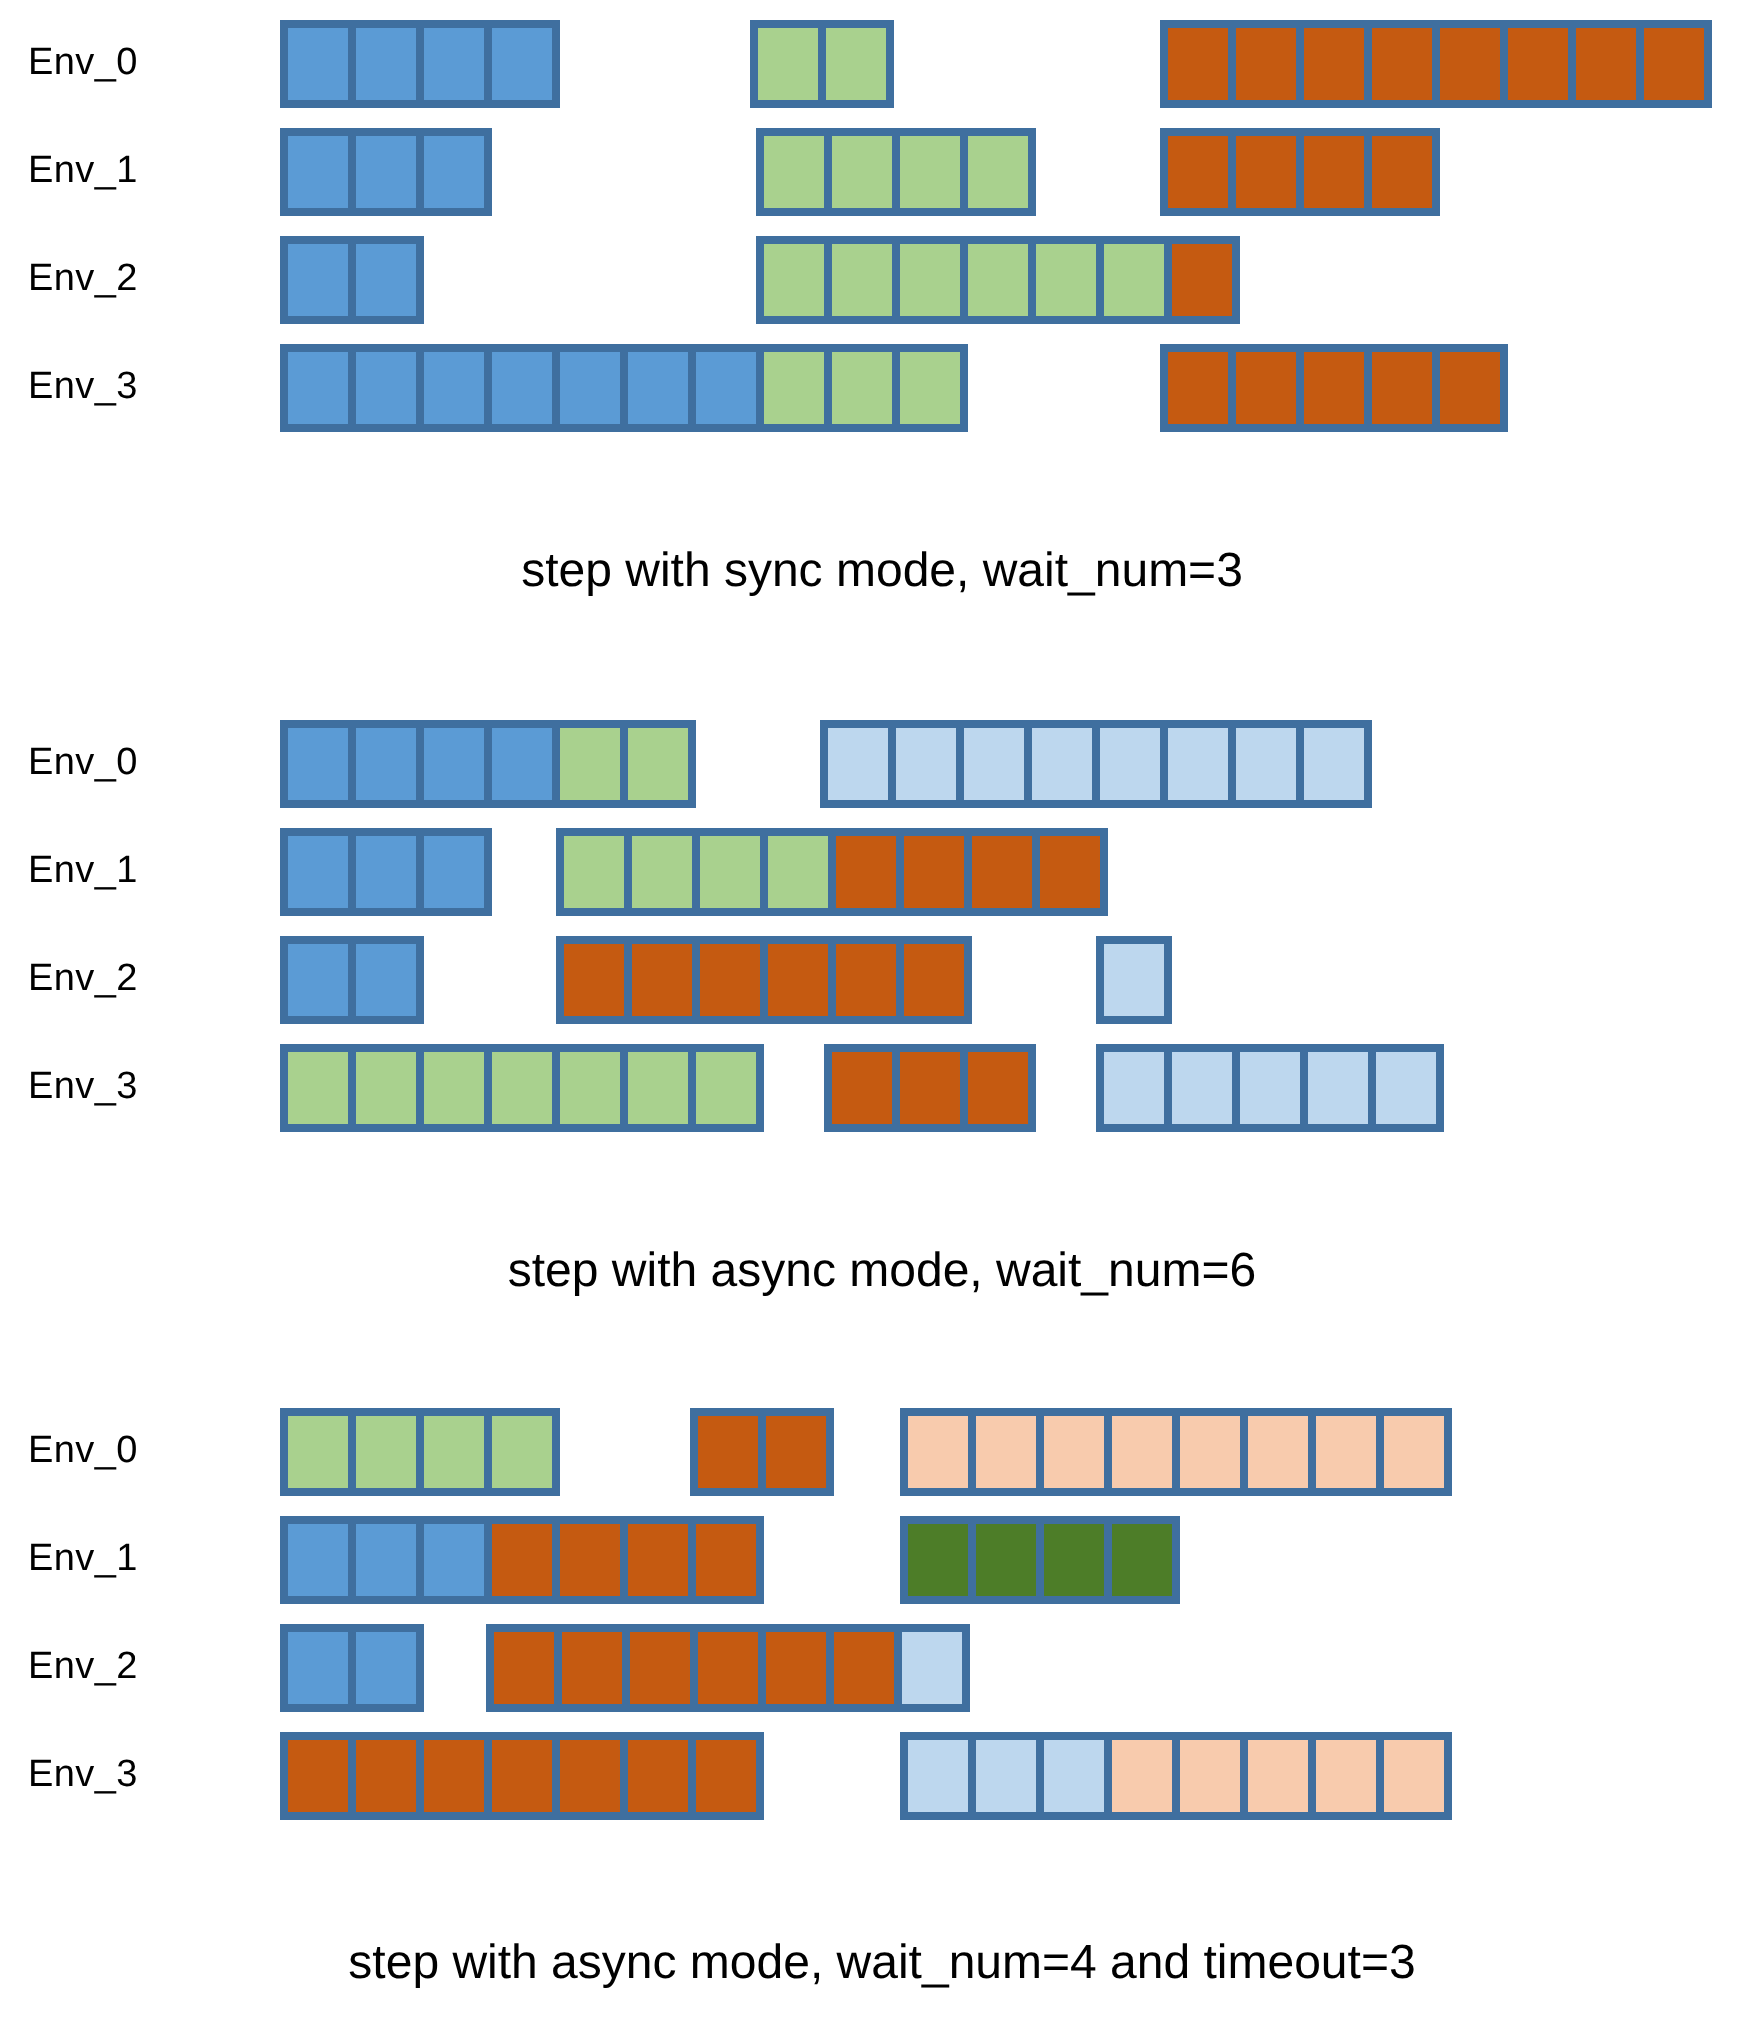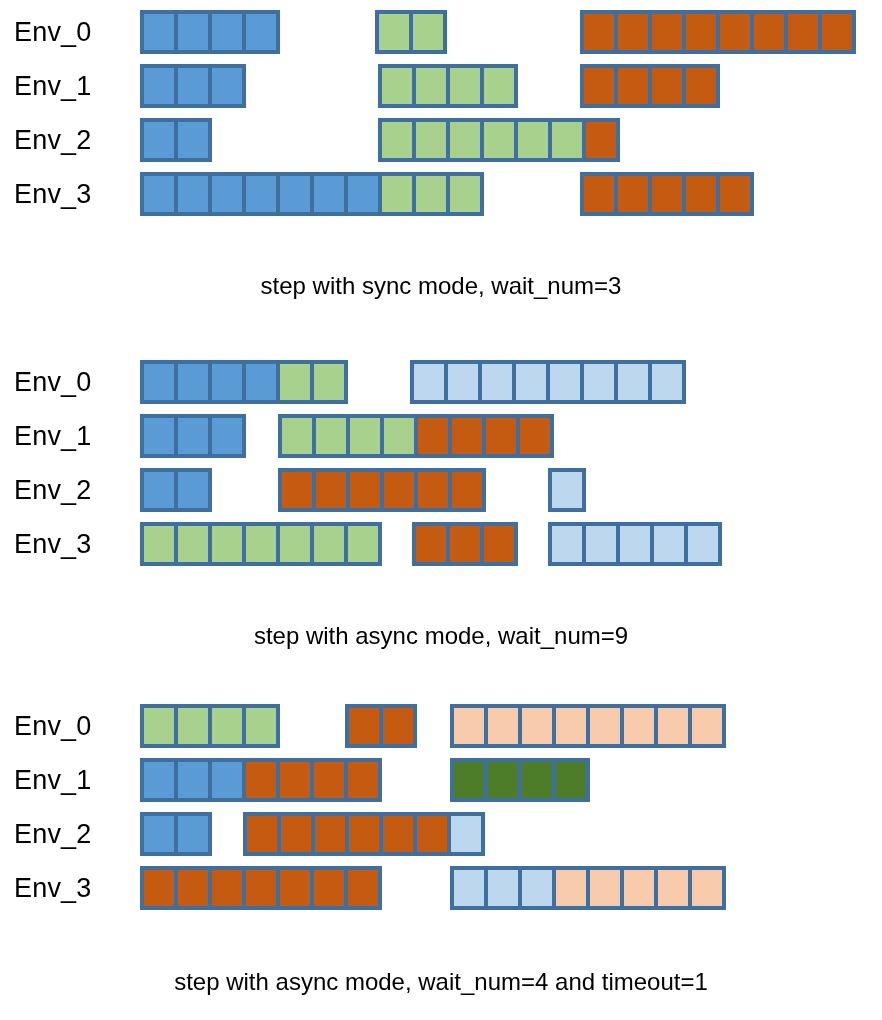--- a/index.html
+++ b/index.html
@@ -28,21 +28,21 @@
   .row {
     position: relative;
     height: 54px;
   }
   .row-label {
     position: absolute;
     left: 14px;
     top: 0;
     height: 48px;
     line-height: 48px;
-    font-size: 27px;
+    font-size: 19px;
     font-family: "Liberation Sans", sans-serif;
     color: #000000;
     white-space: nowrap;
     letter-spacing: 0.2px;
   }
   .block {
     position: absolute;
     top: 2px;
     height: 44px;
     box-sizing: border-box;
@@ -238,21 +238,21 @@
           </div>
           <div class="block" style="left: 548px;">
             <div class="cell" style="background: rgb(189, 215, 238);"></div>
             <div class="cell" style="background: rgb(189, 215, 238);"></div>
             <div class="cell" style="background: rgb(189, 215, 238);"></div>
             <div class="cell" style="background: rgb(189, 215, 238);"></div>
             <div class="cell" style="background: rgb(189, 215, 238);"></div>
           </div>
         </div>
       </div>
-      <div class="caption" style="top: 622px;">step with async mode, wait_num=9</div>
+      <div class="caption" style="top: 622px;">step with async mode, wait_num=6</div>
       <div class="section" style="top: 702px;">
         <div class="row">
           <div class="row-label">Env_0</div>
           <div class="block" style="left: 140px;">
             <div class="cell" style="background: rgb(169, 209, 142);"></div>
             <div class="cell" style="background: rgb(169, 209, 142);"></div>
             <div class="cell" style="background: rgb(169, 209, 142);"></div>
             <div class="cell" style="background: rgb(169, 209, 142);"></div>
           </div>
           <div class="block" style="left: 345px;">
@@ -320,15 +320,15 @@
             <div class="cell" style="background: rgb(189, 215, 238);"></div>
             <div class="cell" style="background: rgb(189, 215, 238);"></div>
             <div class="cell" style="background: rgb(248, 203, 173);"></div>
             <div class="cell" style="background: rgb(248, 203, 173);"></div>
             <div class="cell" style="background: rgb(248, 203, 173);"></div>
             <div class="cell" style="background: rgb(248, 203, 173);"></div>
             <div class="cell" style="background: rgb(248, 203, 173);"></div>
           </div>
         </div>
       </div>
-      <div class="caption" style="top: 968px;">step with async mode, wait_num=4 and timeout=1</div>
+      <div class="caption" style="top: 968px;">step with async mode, wait_num=4 and timeout=3</div>
     </div>
 </div>
 
 </body></html>

